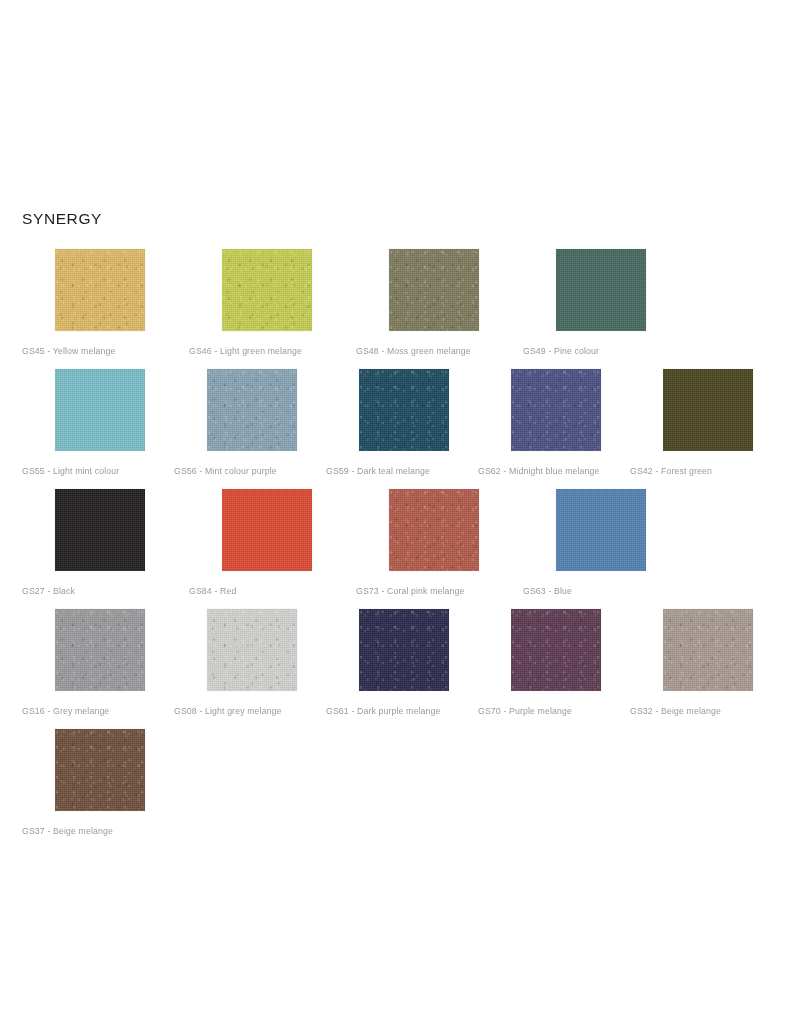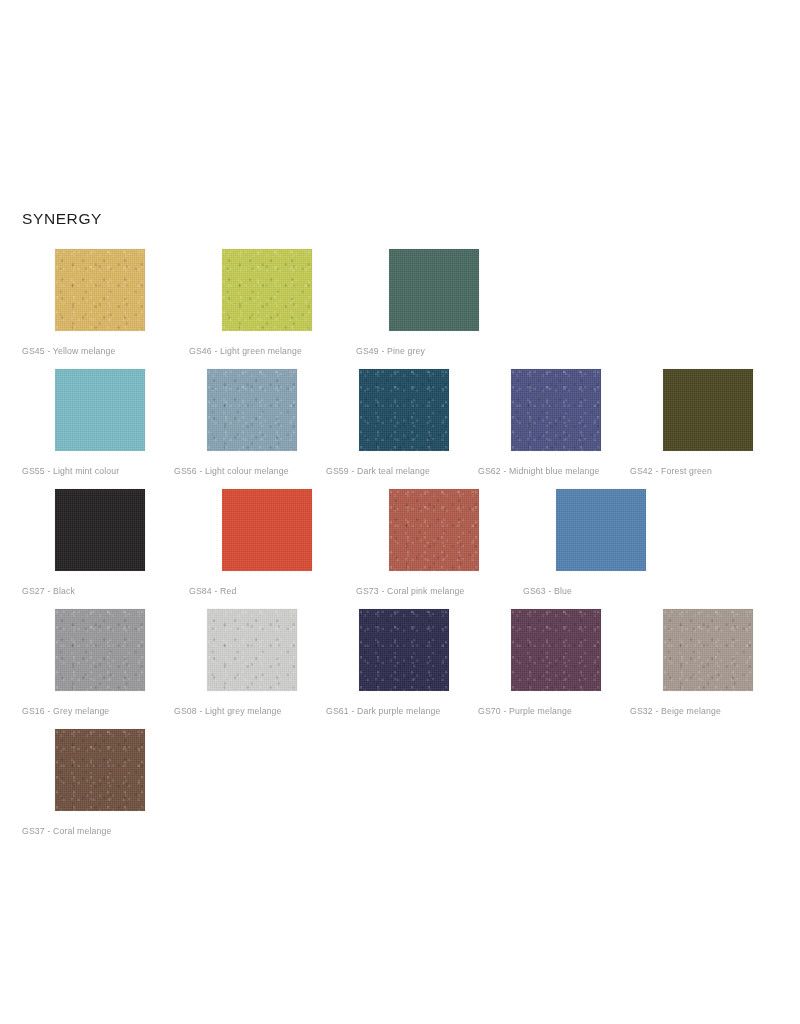--- a/index.html
+++ b/index.html
@@ -115,32 +115,36 @@
       <div class="swatch-row">
         <div class="swatch-cell">
           <div class="swatch-chip melange" style="background-color: rgb(220, 184, 100);"></div>
           <div class="swatch-label">GS45 - Yellow melange</div>
         </div>
         <div class="swatch-cell">
           <div class="swatch-chip melange" style="background-color: rgb(196, 204, 82);"></div>
           <div class="swatch-label">GS46 - Light green melange</div>
         </div>
         <div class="swatch-cell">
+          <div class="swatch-chip melange" style="background-color: rgb(126, 122, 92);"></div>
+          <div class="swatch-label">GS48 - Moss green melange</div>
+        </div>
+        <div class="swatch-cell">
           <div class="swatch-chip" style="background-color: rgb(70, 105, 95);"></div>
-          <div class="swatch-label">GS49 - Pine grey</div>
+          <div class="swatch-label">GS49 - Pine colour</div>
         </div>
       </div>
       <div class="swatch-row">
         <div class="swatch-cell">
           <div class="swatch-chip" style="background-color: rgb(121, 188, 198);"></div>
           <div class="swatch-label">GS55 - Light mint colour</div>
         </div>
         <div class="swatch-cell">
           <div class="swatch-chip melange" style="background-color: rgb(135, 163, 180);"></div>
-          <div class="swatch-label">GS56 - Light colour melange</div>
+          <div class="swatch-label">GS56 - Mint colour purple</div>
         </div>
         <div class="swatch-cell">
           <div class="swatch-chip melange" style="background-color: rgb(29, 74, 96);"></div>
           <div class="swatch-label">GS59 - Dark teal melange</div>
         </div>
         <div class="swatch-cell">
           <div class="swatch-chip melange" style="background-color: rgb(75, 80, 129);"></div>
           <div class="swatch-label">GS62 - Midnight blue melange</div>
         </div>
         <div class="swatch-cell">
@@ -184,21 +188,21 @@
           <div class="swatch-label">GS70 - Purple melange</div>
         </div>
         <div class="swatch-cell">
           <div class="swatch-chip melange" style="background-color: rgb(167, 154, 144);"></div>
           <div class="swatch-label">GS32 - Beige melange</div>
         </div>
       </div>
       <div class="swatch-row">
         <div class="swatch-cell">
           <div class="swatch-chip melange" style="background-color: rgb(110, 79, 62);"></div>
-          <div class="swatch-label">GS37 - Coral melange</div>
+          <div class="swatch-label">GS37 - Beige melange</div>
         </div>
         <div class="swatch-cell empty"></div>
         <div class="swatch-cell empty"></div>
         <div class="swatch-cell empty"></div>
         <div class="swatch-cell empty"></div>
       </div>
     </div>
 
 </div>
 

